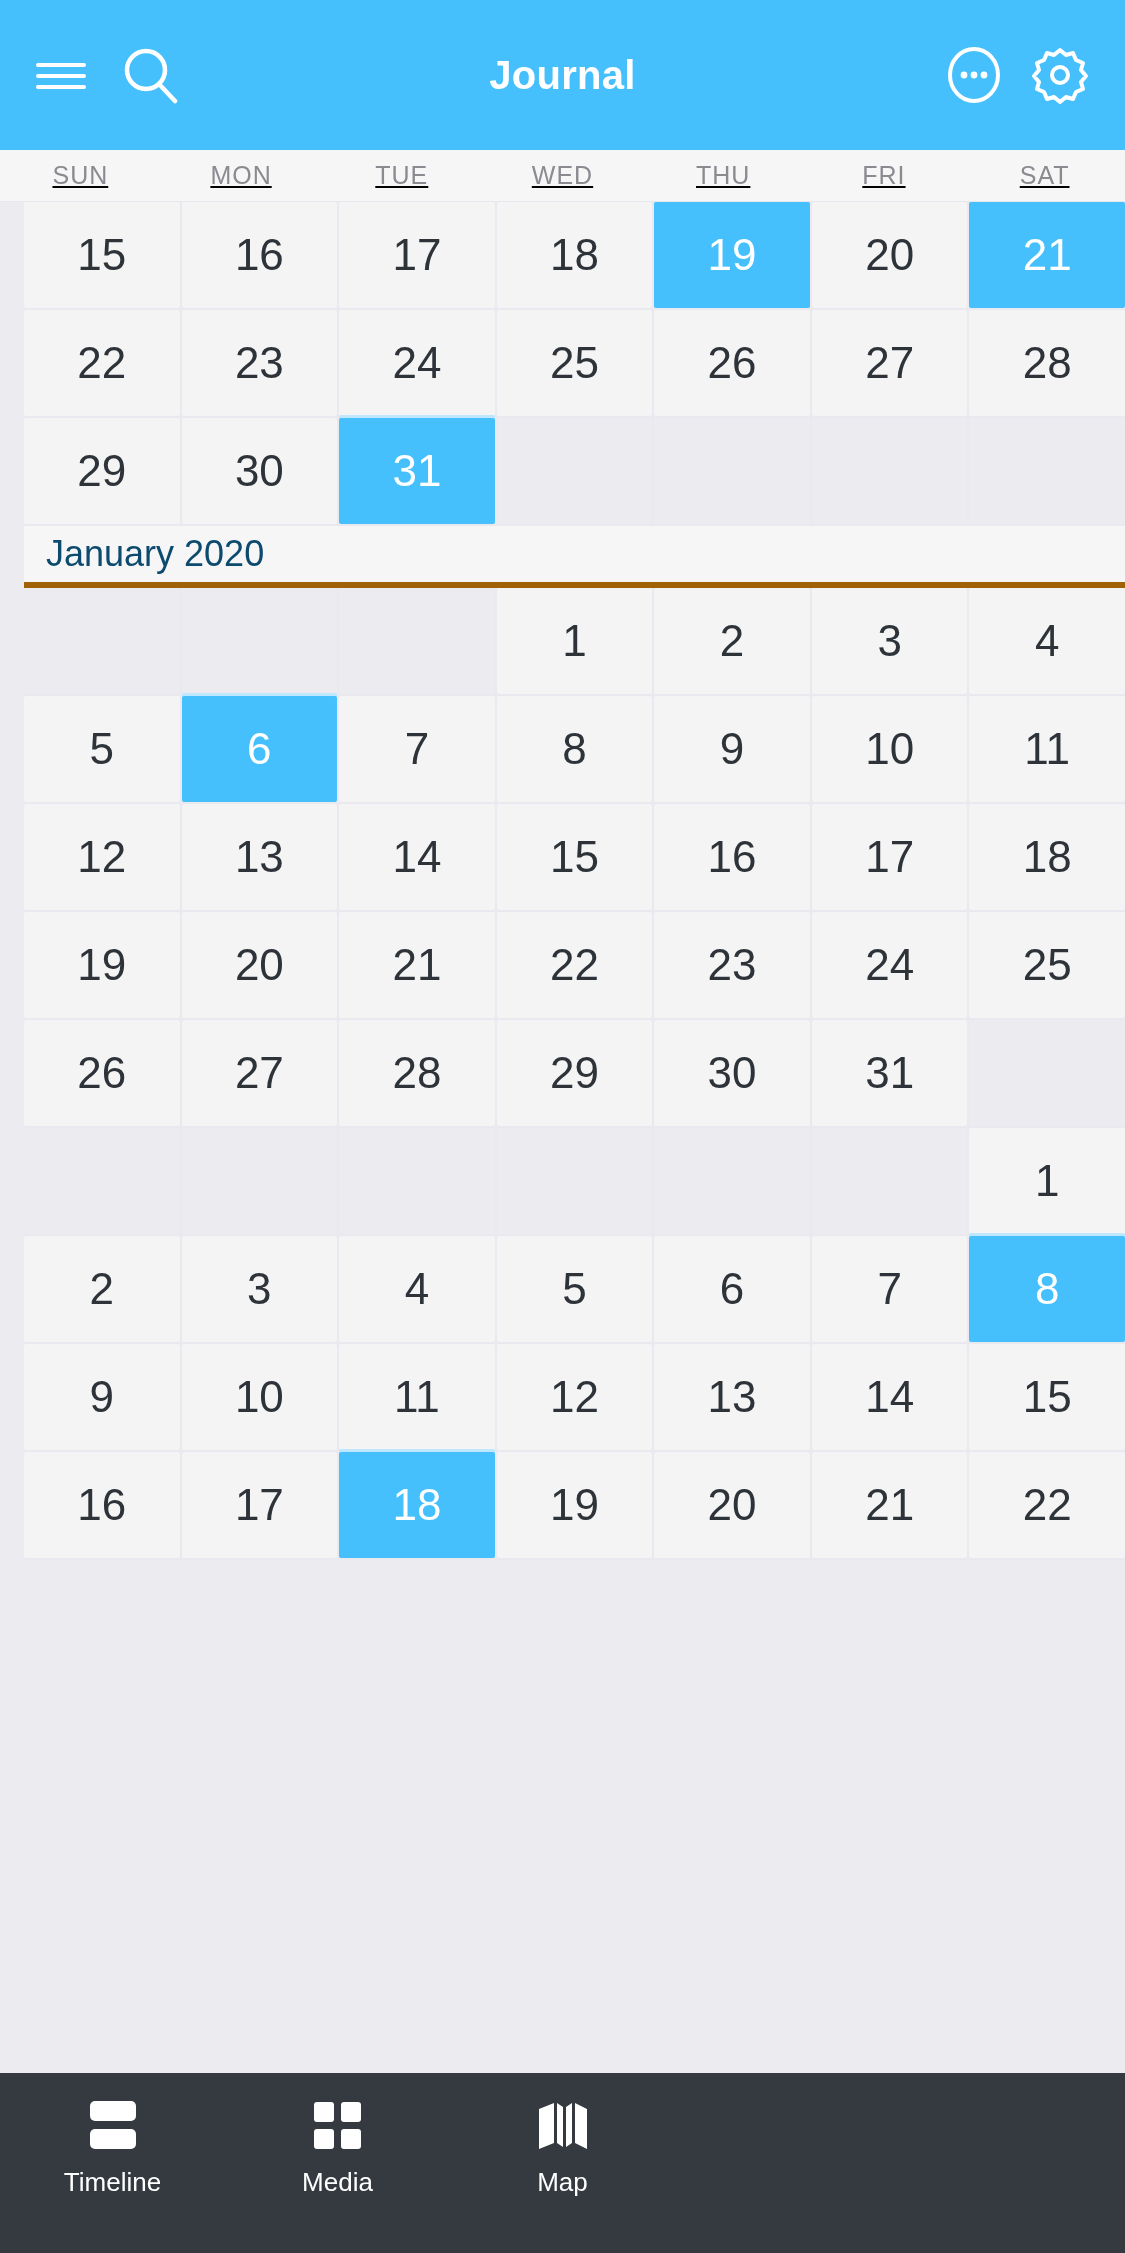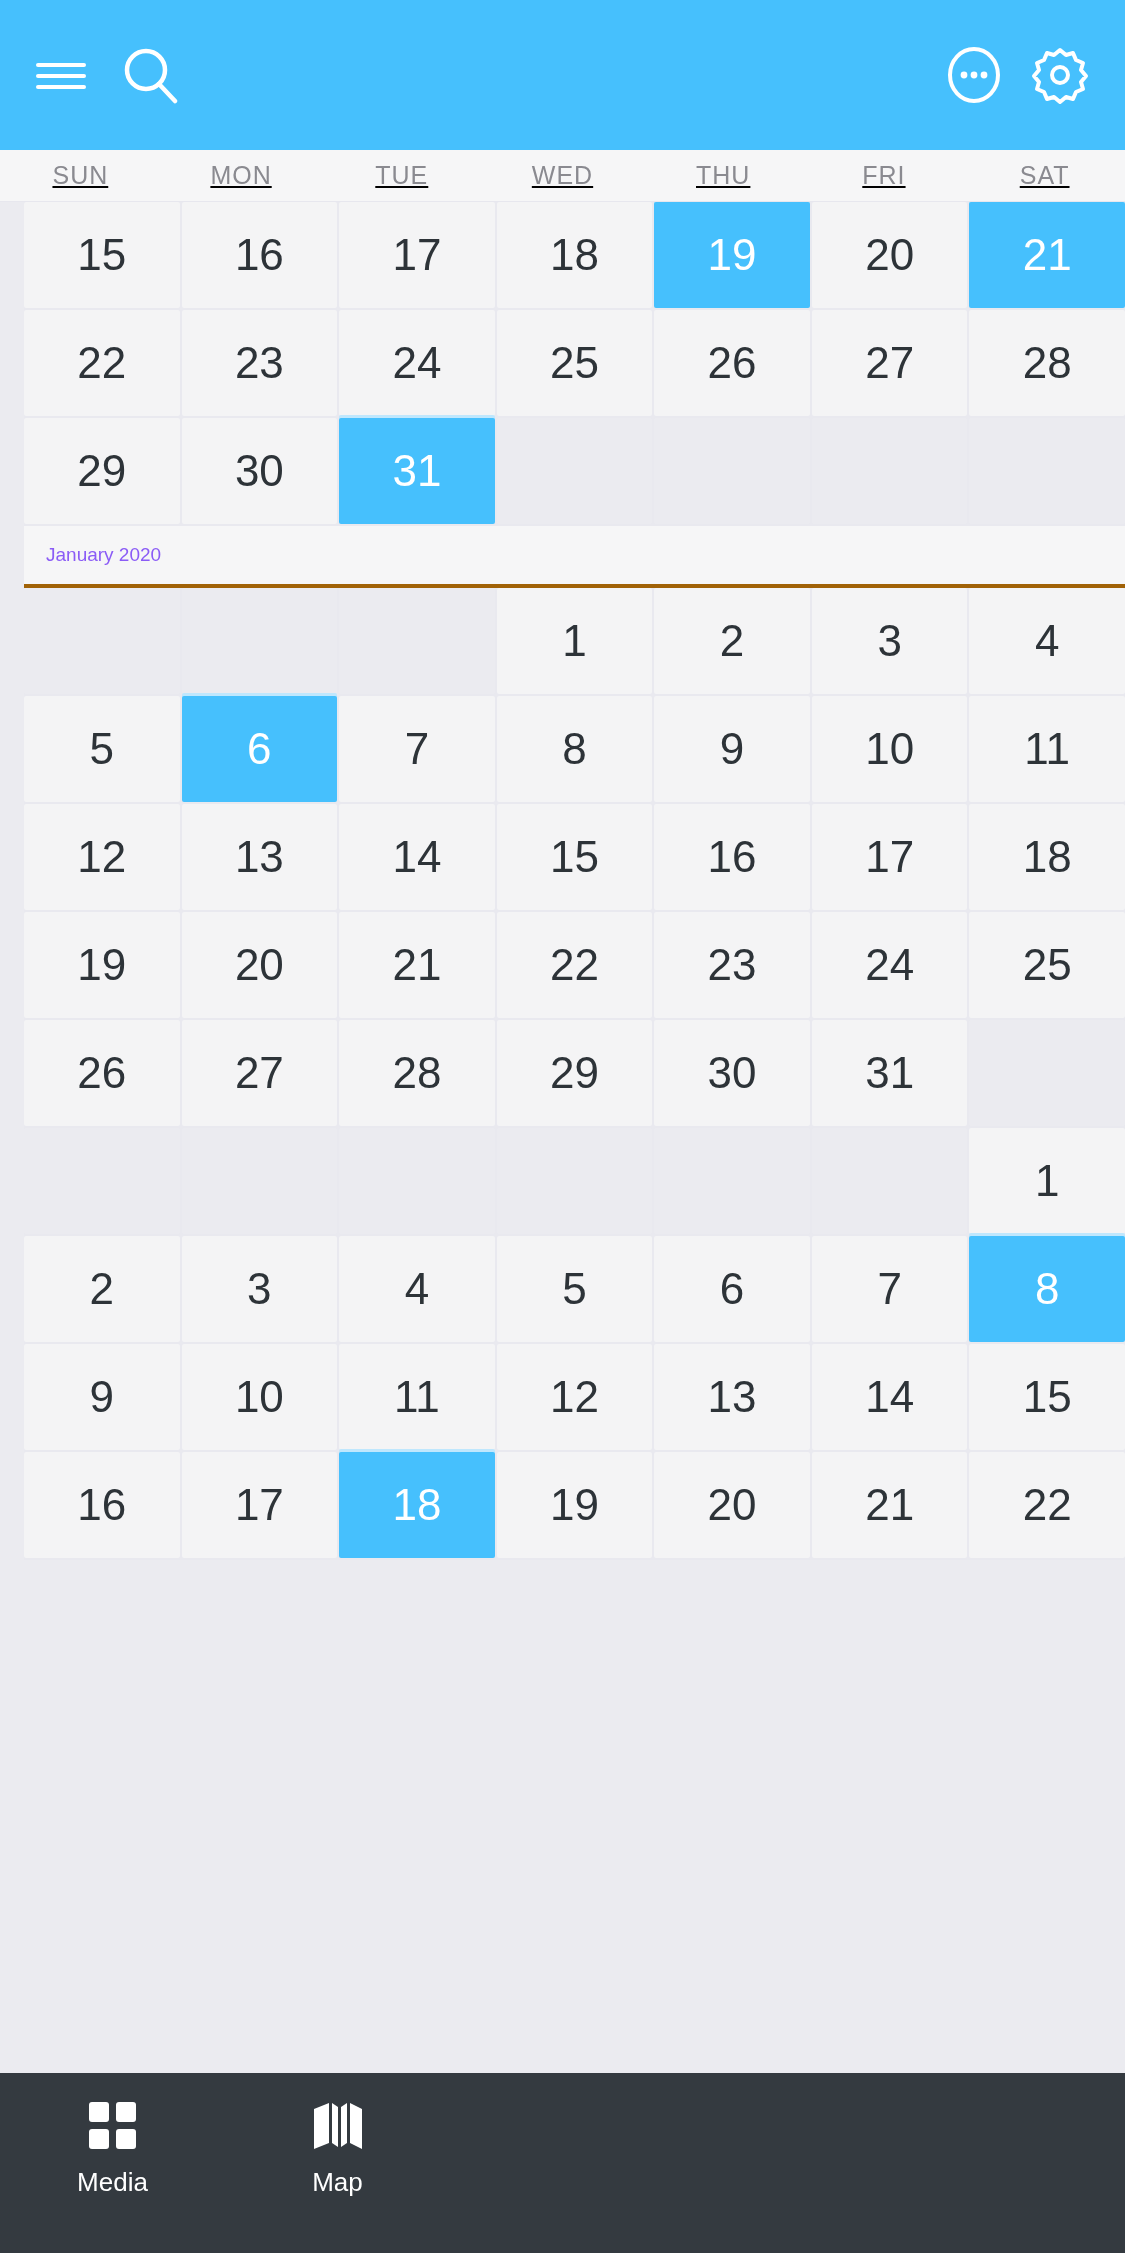--- a/index.html
+++ b/index.html
@@ -55,22 +55,22 @@
   .cell.empty { background: #ebebf0; }
   .cell.sel {
     background: #46c0fd; color: #ffffff;
     box-shadow: 0 -3px 0 0 #bfe7fd;
   }
 
   .monthsep {
     background: #f6f6f7;
     height: 62px; display: flex; align-items: center;
     padding-left: 22px;
-    font-size: 19px; color: #8b5cf6;
-    border-bottom: 4px solid #a16207;
+    font-size: 36px; color: #0c4a6e;
+    border-bottom: 6px solid #a16207;
   }
 
   
   .bottomnav {
     height: 180px; background: #343a40; flex: 0 0 auto;
     display: grid; grid-template-columns: repeat(5, 1fr);
     align-items: start; padding-top: 26px;
   }
   .navitem {
     display: flex; flex-direction: column; align-items: center; gap: 16px;
@@ -112,20 +112,21 @@
         </svg>
       </span>
       <span class="icon">
         <svg width="58" height="58" viewBox="0 0 58 58">
           <circle cx="24" cy="24" r="19" stroke="#ffffff" stroke-width="4.5" fill="none"></circle>
           <line x1="37" y1="38" x2="53" y2="55" stroke="#ffffff" stroke-width="4.5" stroke-linecap="round"></line>
         </svg>
       </span>
     </div>
 
+    <div class="tb-title">Journal</div>
 
     <div class="tb-right">
       <span class="icon">
         <svg width="58" height="58" viewBox="0 0 58 58">
           <ellipse cx="29" cy="29" rx="24" ry="26" stroke="#ffffff" stroke-width="4" fill="none"></ellipse>
           <circle cx="19" cy="29" r="3.4" fill="#ffffff"></circle>
           <circle cx="29" cy="29" r="3.4" fill="#ffffff"></circle>
           <circle cx="39" cy="29" r="3.4" fill="#ffffff"></circle>
         </svg>
       </span>
@@ -257,20 +258,29 @@
         <div class="cell sel">18</div>
         <div class="cell">19</div>
         <div class="cell">20</div>
         <div class="cell">21</div>
         <div class="cell">22</div>
       </div>
     </div>
 
   <div class="bottomnav">
 
+    <div class="navitem">
+      <span class="navicon">
+        <span class="ic-timeline">
+            <i></i>
+            <i></i>
+          </span>
+      </span>
+      <span class="navlabel">Timeline</span>
+    </div>
 
     <div class="navitem">
       <span class="navicon">
         <span class="ic-media">
             <i></i>
             <i></i>
             <i></i>
             <i></i>
           </span>
       </span>

